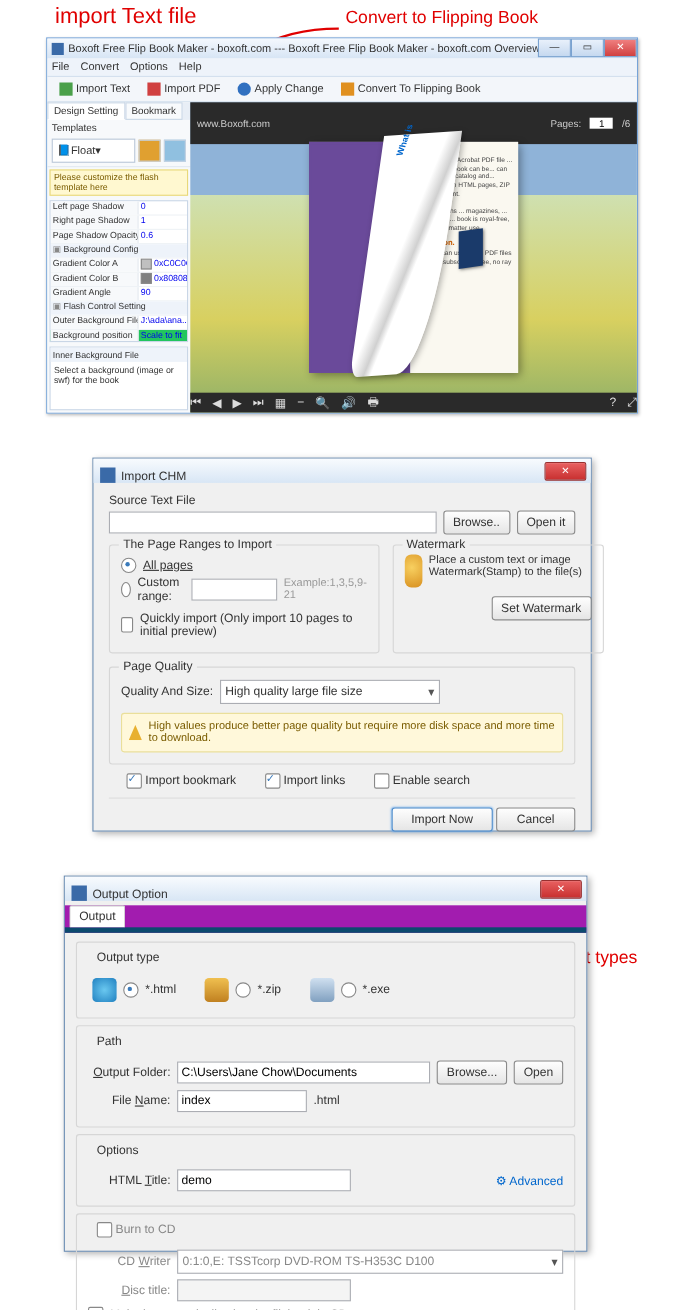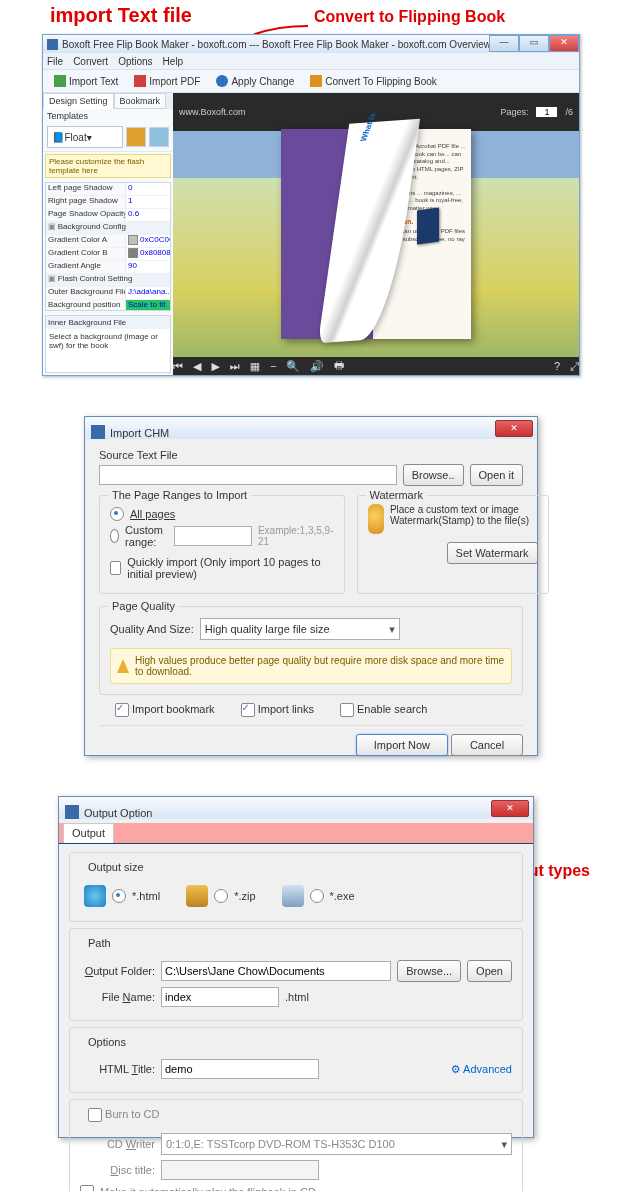--- a/index.html
+++ b/index.html
@@ -1,17 +1,17 @@
 <!DOCTYPE html>
 <html><head>
 <meta charset="utf-8">
 <style>
 body{margin:0;background:#fff;font-family:Tahoma,Arial,sans-serif;font-size:11px;color:#333;width:620px}
 .page{width:620px;position:relative}
-.anno{position:absolute;color:#e00000;font-weight:bold;font-family:Arial}
+.anno{position:absolute;color:#e00000;font-weight:normal;font-family:Arial}
 .redbox{position:absolute;border:2px solid #e00000}
 .redcirc{position:absolute;border:2px solid #e00000;border-radius:50%}
 
 
 .win1{position:absolute;left:42px;top:34px;width:536px;height:340px;border:1px solid #76a3d8;background:#e8f0f8;box-shadow:1px 1px 3px rgba(0,0,0,0.3)}
 .w1-title{height:18px;background:linear-gradient(#f4f8fd,#d7e5f5);display:flex;align-items:center;font-size:10px;padding:0 4px}
 .w1-title-icon{width:11px;height:11px;background:#3a6aa8;margin-right:4px}
 .w1-winbtns{position:absolute;right:0;top:0;display:flex}
 .w1-winbtn{width:28px;height:15px;background:linear-gradient(#e9f1fb,#c5d8ef);border:1px solid #7aa2d0;font-size:9px;text-align:center;line-height:13px}
 .w1-winbtn.close{background:linear-gradient(#f08080,#d04040);color:#fff}
@@ -68,21 +68,21 @@
 .warn{background:#fff8da;border:1px solid #eadf9a;padding:6px;font-size:10px;color:#7a5c00;display:flex;align-items:center;gap:6px;border-radius:3px}
 .warn .wi{width:14px;height:14px;background:#e8b030;clip-path:polygon(50% 0,100% 100%,0 100%)}
 .two{display:flex;gap:12px}
 .two>div{flex:1}
 .sel{height:20px;border:1px solid #abadb3;background:#fff;display:flex;align-items:center;padding:0 4px;font-size:11px;position:relative}
 .sel::after{content:"▾";position:absolute;right:4px;color:#555}
 .wm-ic{width:30px;height:30px;background:radial-gradient(circle at 40% 40%,#f8d060,#d89020);border-radius:6px;display:inline-block;vertical-align:middle}
 
 
 .win3{position:absolute;left:58px;top:796px;width:474px;height:340px;border:1px solid #6b8db3;background:#f0f0f0;box-shadow:2px 2px 6px rgba(0,0,0,0.3)}
-.tabstrip{height:20px;display:flex;padding:0 4px;border-bottom:1px solid #0c4a6e;background:#fca5a5;margin-top:4px}
+.tabstrip{height:20px;display:flex;padding:0 4px;border-bottom:5px solid #0c4a6e;background:#a21caf;margin-top:4px}
 .tab{padding:3px 8px;background:#fff;border:1px solid #c9c9c9;border-bottom:none;border-radius:2px 2px 0 0;font-size:11px}
 .subb{border:1px solid #d6d6d6;border-radius:3px;margin:6px 10px;padding:8px 10px}
 .subb>.sb-t{font-size:11px;margin:-14px 0 6px 4px;background:#f0f0f0;display:inline-block;padding:0 4px}
 .ot-row{display:flex;align-items:center;gap:26px;padding:6px 4px}
 .ot-item{display:flex;align-items:center;gap:6px;font-size:11px}
 .ot-ic{width:22px;height:22px;border-radius:4px}
 .ic-html{background:radial-gradient(circle,#6ac8f0,#2080c0)}
 .ic-zip{background:linear-gradient(#f0c050,#c08020)}
 .ic-exe{background:linear-gradient(#d0e0f0,#80a0c0)}
 .kv{display:flex;align-items:center;gap:6px;margin:5px 0}
@@ -317,21 +317,21 @@
   <div class="dlg-title">
     <div class="ic"></div>
     <span>Output Option</span>
     <div class="dlg-x">✕</div>
   </div>
   <div class="tabstrip">
         <div class="tab">Output</div>
       </div>
   <div style="padding:2px 0">
     <div class="subb">
-      <div class="sb-t">Output size</div>
+      <div class="sb-t">Output type</div>
       <div class="ot-row">
         <div class="ot-item">
               <span class="ot-ic ic-html"></span>
               <span class="rad on"></span>
               <span>*.html</span>
             </div>
         <div class="ot-item">
               <span class="ot-ic ic-zip"></span>
               <span class="rad"></span>
               <span>*.zip</span>

